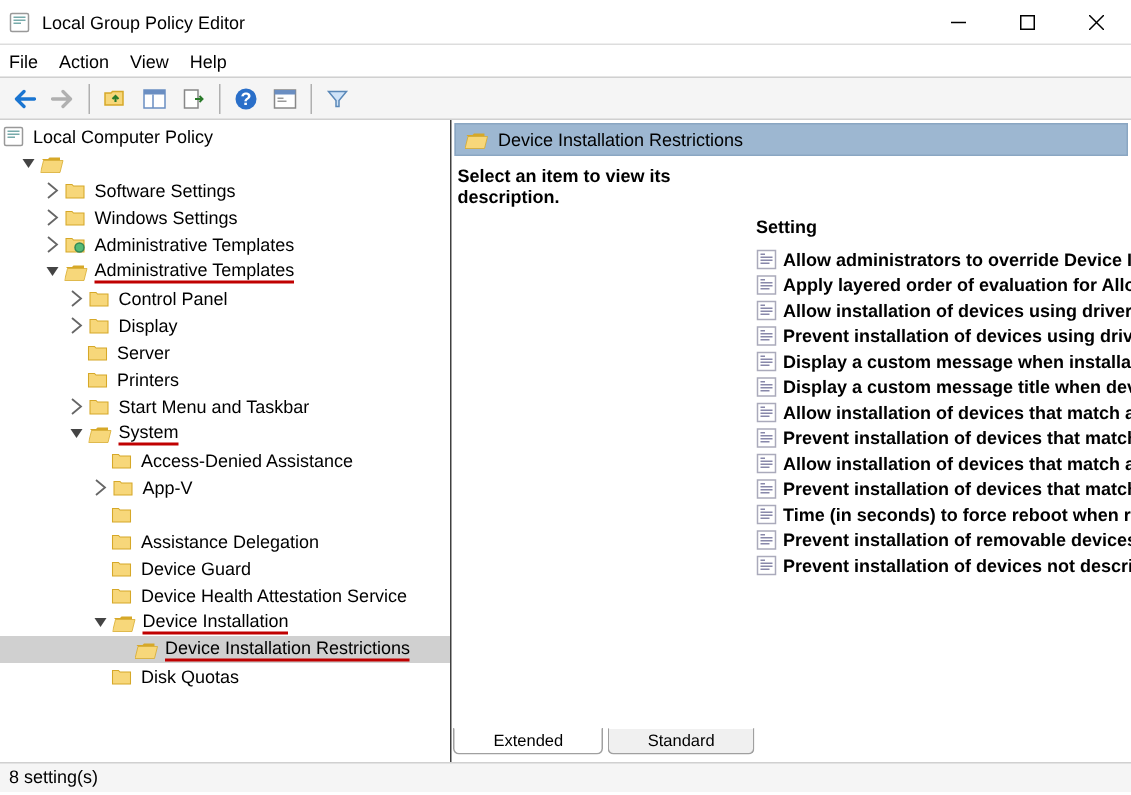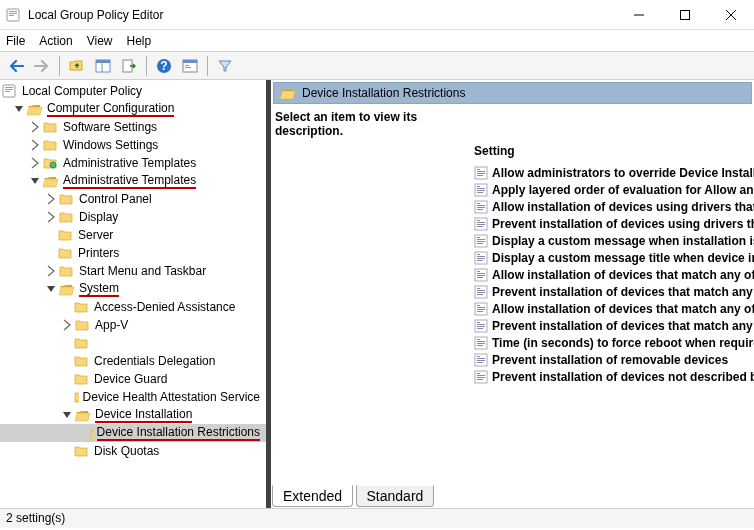--- a/index.html
+++ b/index.html
@@ -8,38 +8,38 @@
   .titlebar .icon { width: 16px; height: 16px; margin-right: 6px; }
   .titlebar .title { flex: 0 0 auto; }
   .titlebar .spacer { flex: 1; }
   .winbtn { width: 46px; height: 30px; display: flex; align-items: center; justify-content: center; }
   .menubar { height: 21px; display: flex; align-items: center; padding: 0 6px; gap: 14px; }
   .menubar span { cursor: default; }
   .toolbar { height: 29px; border-top: 1px solid #d0d0d0; border-bottom: 1px solid #d0d0d0; background: #f5f5f5; display: flex; align-items: center; padding: 0 4px; gap: 2px; }
   .tbtn { width: 24px; height: 22px; display: flex; align-items: center; justify-content: center; border: 1px solid transparent; }
   .tsep { width: 1px; height: 20px; background: #b0b0b0; margin: 0 3px; }
   .content { display: flex; height: 428px; }
-  .tree-pane { width: 271px; border-right: 5px solid #404040; overflow: auto; padding: 2px 0; background: #fff; }
+  .tree-pane { width: 301px; border-right: 1px solid #404040; overflow: auto; padding: 2px 0; background: #fff; }
   .tree li { list-style: none; white-space: nowrap; }
   .tree .row { display: flex; align-items: center; height: 18px; cursor: default; padding-right: 6px; }
   .tree .exp { width: 14px; height: 14px; display: flex; align-items: center; justify-content: center; color: #666; margin-right: 1px; }
   .tree .lbl { margin-left: 4px; }
   .tree .selected { background: #d0d0d0; }
   .underline { border-bottom: 2px solid #c00000; display: inline-block; line-height: 14px; }
   .right-pane { flex: 1; display: flex; flex-direction: column; position: relative; overflow: hidden; }
   .header-band { background: #9db7d1; height: 22px; display: flex; align-items: center; padding-left: 6px; color: #000; border: 1px solid #8aa6c2; margin: 2px 2px 6px 2px; }
   .header-band .lbl { margin-left: 6px; font-weight: normal; }
   .detail-flex { flex: 1; display: flex; overflow: hidden; font-weight: bold; }
   .desc-col { width: 203px; padding: 0 8px 0 4px; }
   .list-col { flex: 1; overflow: hidden; margin-top: 32px; }
   .list-hdr { color: #000; padding: 2px 0 6px 0; }
   .setting-row { height: 17px; display: flex; align-items: center; white-space: nowrap; overflow: hidden; }
   .setting-row .ic { width: 14px; height: 14px; margin-right: 4px; flex-shrink: 0; }
   .tabs { height: 22px; position: relative; margin-left: 2px; }
-  .tab { display: inline-block; border: 1px solid #a0a0a0; border-top-color: #fff; padding: 2px 10px; background: #f0f0f0; position: relative; top: -1px; font-size: 14px; border-bottom-left-radius: 4px; border-bottom-right-radius: 4px; margin-left: -1px; }
+  .tab { display: inline-block; border: 1px solid #a0a0a0; border-top-color: #fff; padding: 2px 26px; background: #f0f0f0; position: relative; top: -1px; font-size: 11px; border-bottom-left-radius: 4px; border-bottom-right-radius: 4px; margin-left: -1px; }
   .tab.active { background: #fff; z-index: 1; }
   .status { height: 20px; border-top: 1px solid #d0d0d0; padding: 2px 6px; background: #f5f5f5; }
   svg { display: block; }
 </style>
 </head>
 <body>
 
 <svg width="0" height="0" style="position:absolute">
   <defs>
     <g id="ic-app">
@@ -201,21 +201,20 @@
           <li>
             <div class="row" style="padding-left:12px">
               <span class="exp">
                   <svg width="14" height="14">
                     <use href="#chev-d"></use>
                   </svg>
                 </span>
               <svg width="16" height="14">
                   <use href="#ic-folder-open"></use>
                 </svg>
-              <span class="lbl underline">Computer Configuration</span>
             </div>
             <ul>
               <li>
                   <div class="row" style="padding-left:28px">
                     <span class="exp">
                       <svg width="14" height="14">
                         <use href="#chev-r"></use>
                       </svg>
                     </span>
                     <svg width="16" height="14">
@@ -357,21 +356,21 @@
                             <svg width="16" height="14">
                               <use href="#ic-folder-closed"></use>
                             </svg>
                           </div>
                         </li>
                       <li>
                           <div class="row" style="padding-left:74px">
                             <svg width="16" height="14">
                               <use href="#ic-folder-closed"></use>
                             </svg>
-                            <span class="lbl">Credentials Delegation</span>
+                            <span class="lbl">Assistance Delegation</span>
                           </div>
                         </li>
                       <li>
                           <div class="row" style="padding-left:74px">
                             <svg width="16" height="14">
                               <use href="#ic-folder-closed"></use>
                             </svg>
                             <span class="lbl">Device Guard</span>
                           </div>
                         </li>
@@ -521,14 +520,14 @@
       </div>
     </div>
     <div class="tabs">
       <span class="tab active">Extended</span>
       <span class="tab">Standard</span>
     </div>
   </div>
 </div>
 
 <div class="status">
-  <span>2 setting(s)</span>
+  <span>8 setting(s)</span>
 </div>
 
 </body></html>

